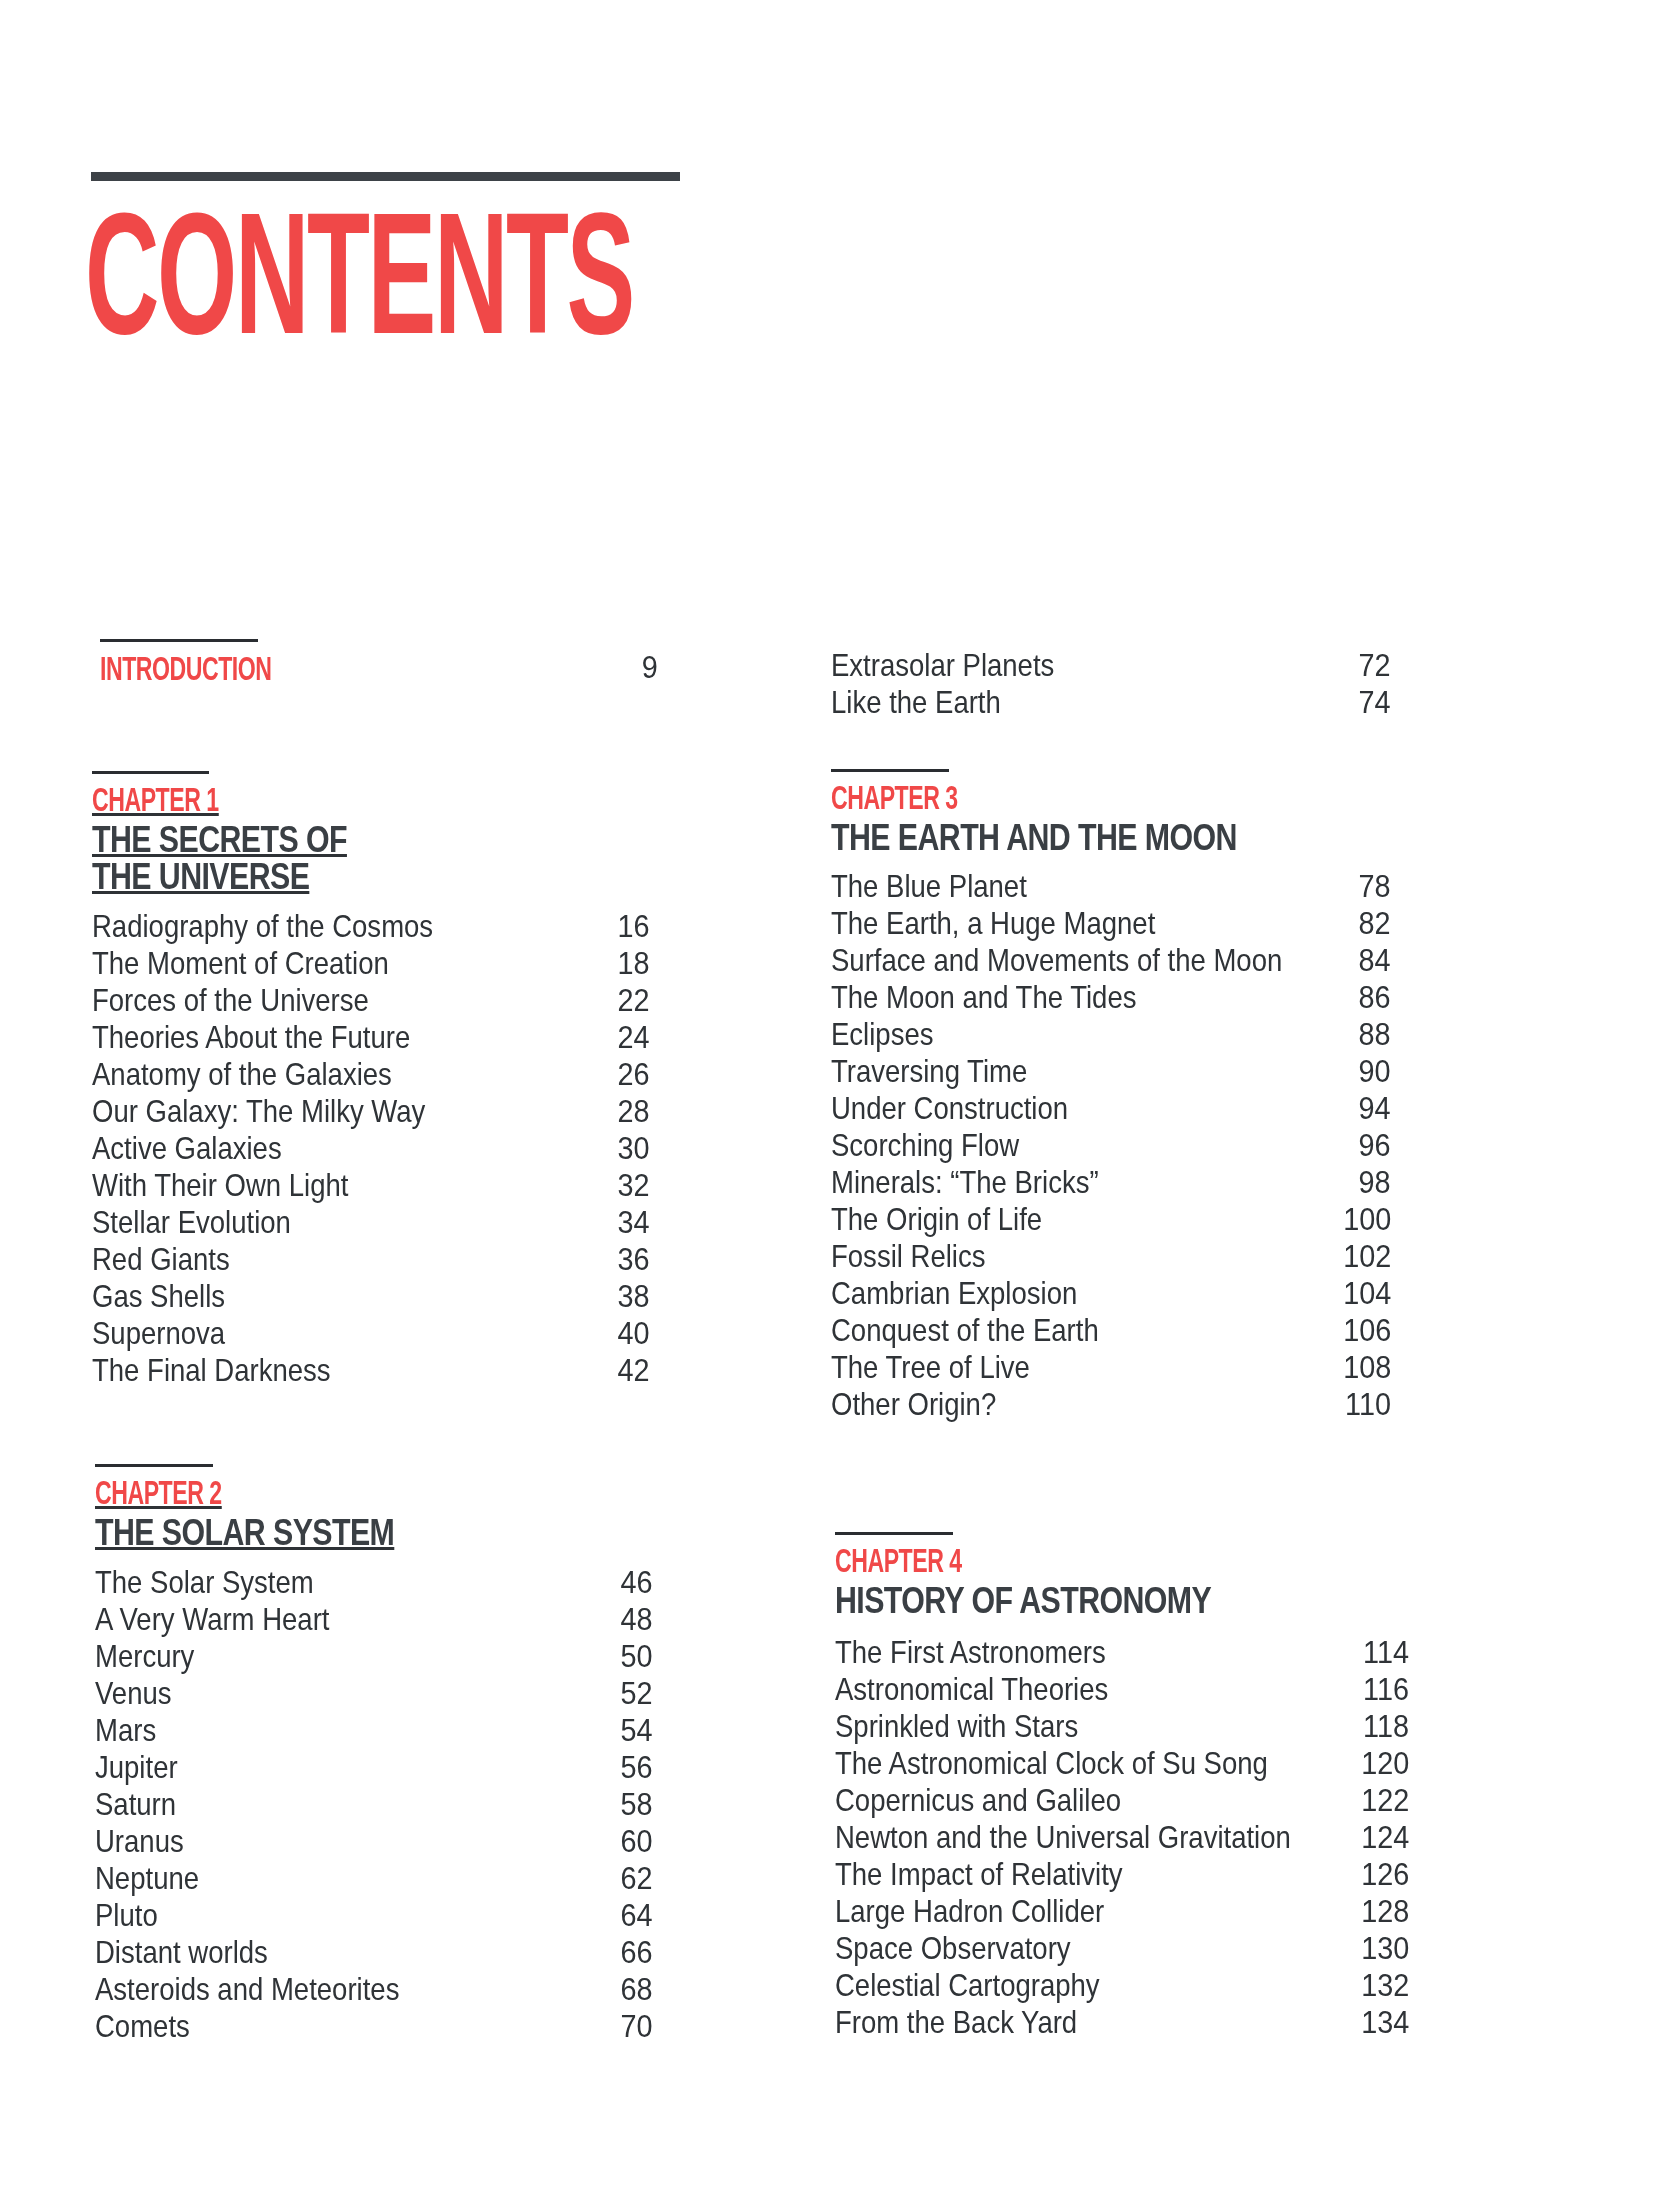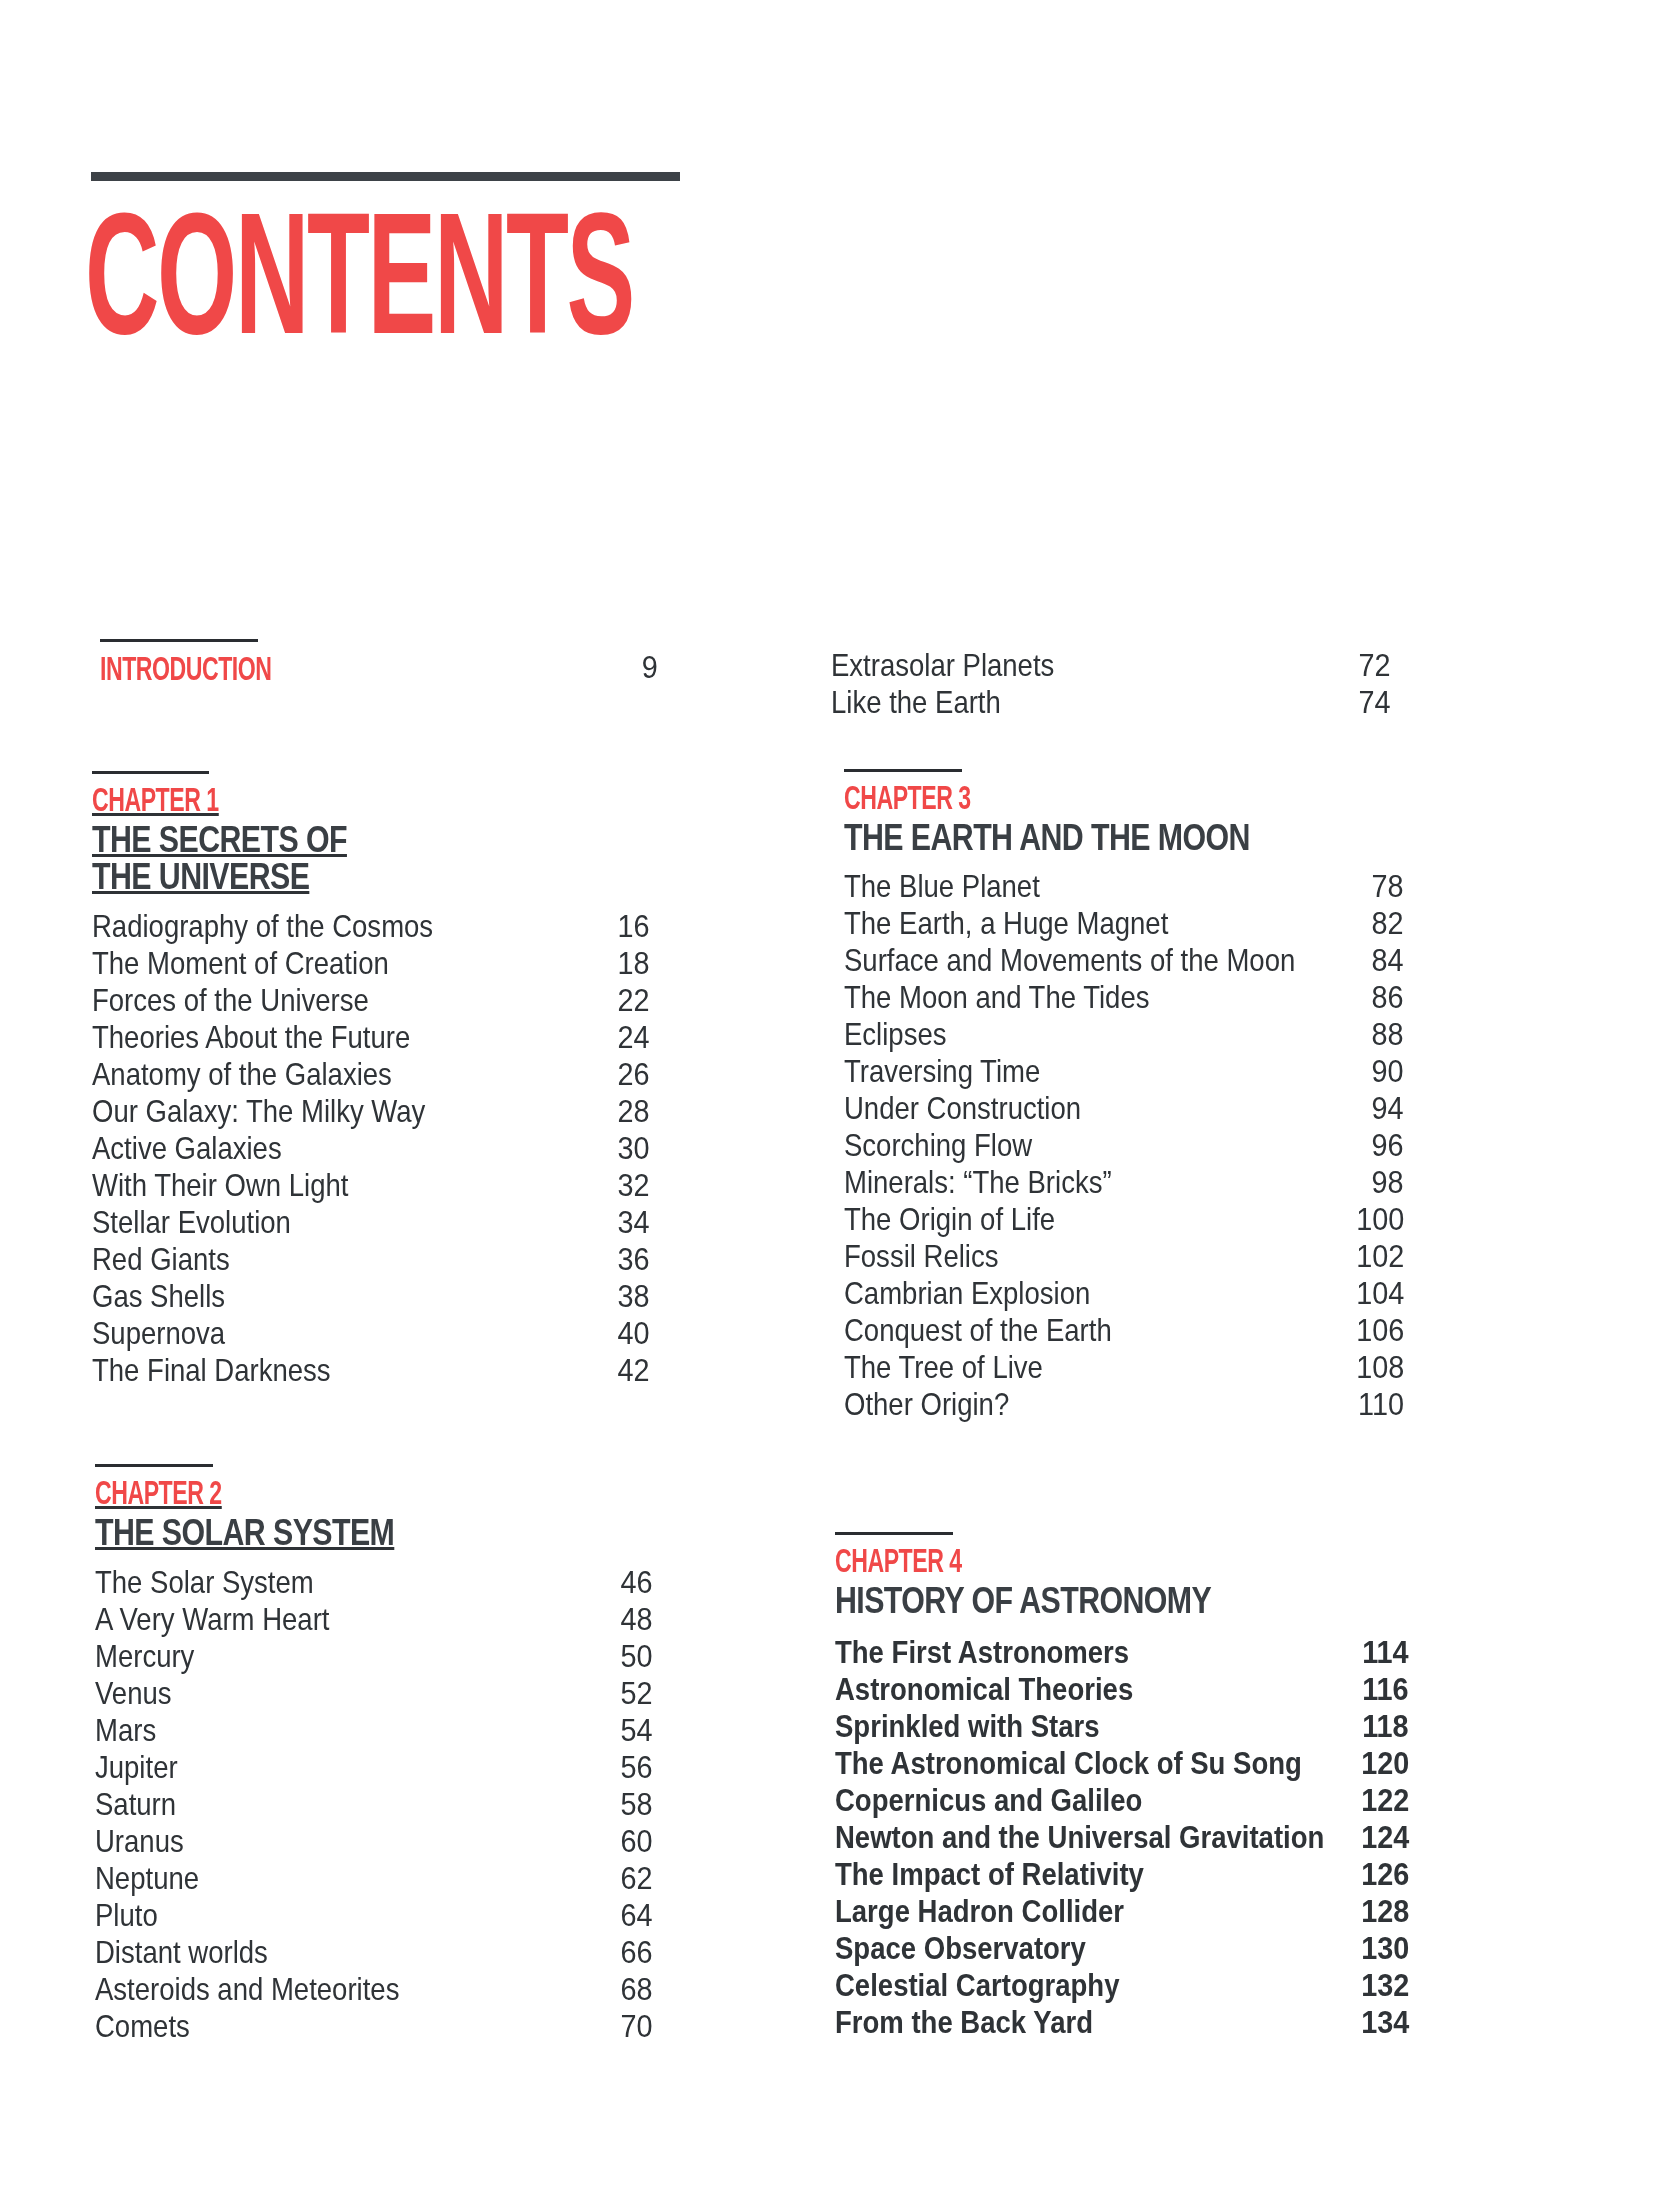--- a/index.html
+++ b/index.html
@@ -179,21 +179,21 @@
         <span class="label">Extrasolar Planets</span>
         <span class="page">72</span>
       </li>
     <li class="entry">
         <span class="label">Like the Earth</span>
         <span class="page">74</span>
       </li>
   </ul>
 </div>
 
-<div class="section" style="left:831px; top:769px; width:560px;margin-left:13px;">
+<div class="section" style="left:831px; top:769px; width:560px;">
   <div class="sec-rule" style="width:118px;"></div>
   <div class="kicker">CHAPTER 3</div>
   <div class="chap-title">THE EARTH AND THE MOON</div>
   <ul class="entries" style="margin-top:12.4px;">
     <li class="entry">
         <span class="label">The Blue Planet</span>
         <span class="page">78</span>
       </li>
     <li class="entry">
         <span class="label">The Earth, a Huge Magnet</span>
@@ -251,21 +251,21 @@
         <span class="label">Other Origin?</span>
         <span class="page">110</span>
       </li>
   </ul>
 </div>
 
 <div class="section" style="left:835px; top:1532px; width:574px;">
   <div class="sec-rule" style="width:118px;"></div>
   <div class="kicker">CHAPTER 4</div>
   <div class="chap-title">HISTORY OF ASTRONOMY</div>
-  <ul class="entries" style="margin-top:15px;font-weight:bold;">
+  <ul class="entries" style="margin-top:15px;">
     <li class="entry">
         <span class="label">The First Astronomers</span>
         <span class="page">114</span>
       </li>
     <li class="entry">
         <span class="label">Astronomical Theories</span>
         <span class="page">116</span>
       </li>
     <li class="entry">
         <span class="label">Sprinkled with Stars</span>

